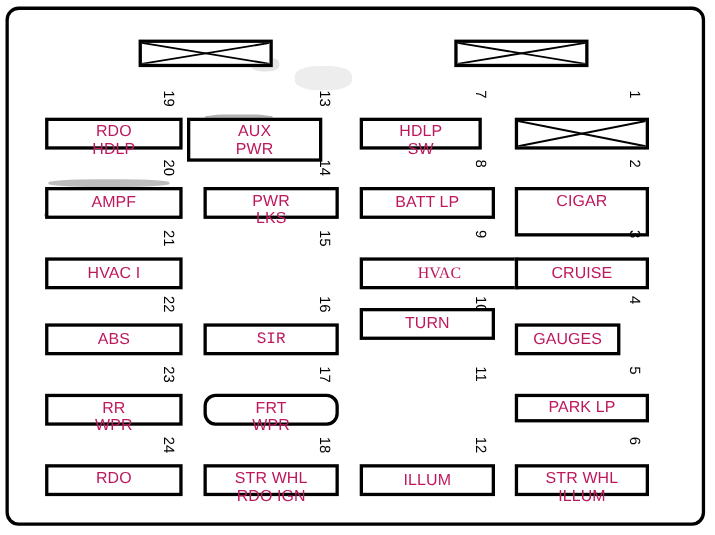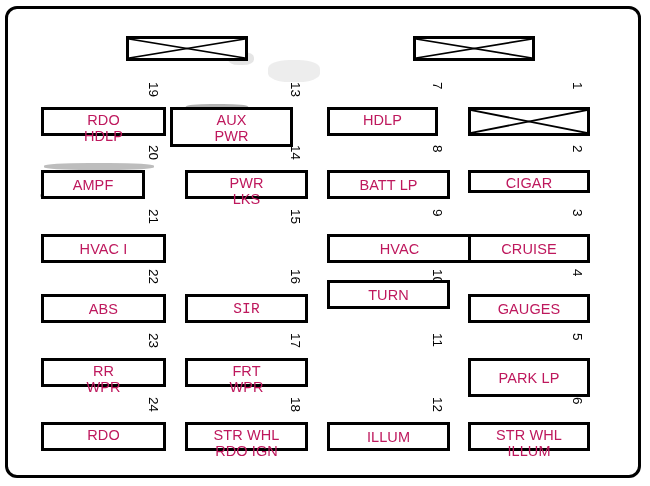--- a/index.html
+++ b/index.html
@@ -121,21 +121,21 @@
 
   <div class="slot-number" style="left:160px; top:82px;">19</div>
   <div class="fuse-slot" style="left:41px; top:107px; width:125px; height:29px;">
     <div class="slot-label double">
       <span class="l1">RDO</span>
       <span class="l2">HDLP</span>
     </div>
   </div>
 
   <div class="slot-number" style="left:160px; top:145px;">20</div>
-  <div class="fuse-slot" style="left:41px; top:170px; width:104px; height:29px;">
+  <div class="fuse-slot" style="left:41px; top:170px; width:125px; height:29px;">
     <div class="slot-label single">AMPF</div>
   </div>
 
   <div class="slot-number" style="left:160px; top:209px;">21</div>
   <div class="fuse-slot" style="left:41px; top:234px; width:125px; height:29px;">
     <div class="slot-label single">HVAC I</div>
   </div>
 
   <div class="slot-number" style="left:160px; top:269px;">22</div>
   <div class="fuse-slot" style="left:41px; top:294px; width:125px; height:29px;">
@@ -174,49 +174,50 @@
   </div>
 
   <div class="slot-number" style="left:302px; top:209px;">15</div>
 
   <div class="slot-number" style="left:302px; top:269px;">16</div>
   <div class="fuse-slot" style="left:185px; top:294px; width:123px; height:29px;font-family:Liberation Mono, monospace;">
     <div class="slot-label single">SIR</div>
   </div>
 
   <div class="slot-number" style="left:302px; top:333px;">17</div>
-  <div class="fuse-slot" style="left:185px; top:358px; width:123px; height:29px;">
+  <div class="fuse-slot" style="left:185px; top:358px; width:123px; height:29px;border-radius:11px;">
     <div class="slot-label double">
       <span class="l1">FRT</span>
       <span class="l2">WPR</span>
     </div>
   </div>
 
   <div class="slot-number" style="left:302px; top:397px;">18</div>
   <div class="fuse-slot" style="left:185px; top:422px; width:123px; height:29px;">
     <div class="slot-label double">
       <span class="l1">STR WHL</span>
       <span class="l2">RDO IGN</span>
     </div>
   </div>
 
   <div class="slot-number" style="left:444px; top:82px;">7</div>
   <div class="fuse-slot" style="left:327px; top:107px; width:111px; height:29px;padding-left:45px;">
     <div class="slot-label double">
       <span class="l1">HDLP</span>
+      <span class="l2">SW</span>
     </div>
   </div>
 
   <div class="slot-number" style="left:444px; top:145px;">8</div>
   <div class="fuse-slot" style="left:327px; top:170px; width:123px; height:29px;">
     <div class="slot-label single">BATT LP</div>
   </div>
 
   <div class="slot-number" style="left:444px; top:209px;">9</div>
-  <div class="fuse-slot" style="left:327px; top:234px; width:145px; height:29px;">
+  <div class="fuse-slot" style="left:327px; top:234px; width:145px; height:29px;font-family:Liberation Serif, serif;">
     <div class="slot-label single">HVAC</div>
   </div>
 
   <div class="slot-number" style="left:444px; top:269px;">10</div>
   <div class="fuse-slot" style="left:327px; top:280px; width:123px; height:29px;">
     <div class="slot-label single">TURN</div>
   </div>
 
   <div class="slot-number" style="left:444px; top:333px;">11</div>
 
@@ -227,38 +228,38 @@
 
   <div class="slot-number" style="left:584px; top:82px;">1</div>
   <div class="fuse-slot" style="left:468px; top:107px; width:122px; height:29px;">
     <svg class="slot-x" viewBox="0 0 122 29" preserveAspectRatio="none">
       <line x1="0" y1="0" x2="122" y2="29"></line>
       <line x1="0" y1="29" x2="122" y2="0"></line>
     </svg>
   </div>
 
   <div class="slot-number" style="left:584px; top:145px;">2</div>
-  <div class="fuse-slot" style="left:468px; top:170px; width:122px; height:23px;">
+  <div class="fuse-slot" style="left:468px; top:170px; width:122px; height:45px;">
     <div class="slot-label double">
       <span class="l1">CIGAR</span>
     </div>
   </div>
 
   <div class="slot-number" style="left:584px; top:209px;">3</div>
   <div class="fuse-slot" style="left:468px; top:234px; width:122px; height:29px;">
     <div class="slot-label single">CRUISE</div>
   </div>
 
   <div class="slot-number" style="left:584px; top:269px;">4</div>
-  <div class="fuse-slot" style="left:468px; top:294px; width:122px; height:29px;">
+  <div class="fuse-slot" style="left:468px; top:294px; width:96px; height:29px;">
     <div class="slot-label single">GAUGES</div>
   </div>
 
   <div class="slot-number" style="left:584px; top:333px;">5</div>
-  <div class="fuse-slot" style="left:468px; top:358px; width:122px; height:39px;">
+  <div class="fuse-slot" style="left:468px; top:358px; width:122px; height:26px;">
     <div class="slot-label single">PARK LP</div>
   </div>
 
   <div class="slot-number" style="left:584px; top:397px;">6</div>
   <div class="fuse-slot" style="left:468px; top:422px; width:122px; height:29px;">
     <div class="slot-label double">
       <span class="l1">STR WHL</span>
       <span class="l2">ILLUM</span>
     </div>
   </div>

